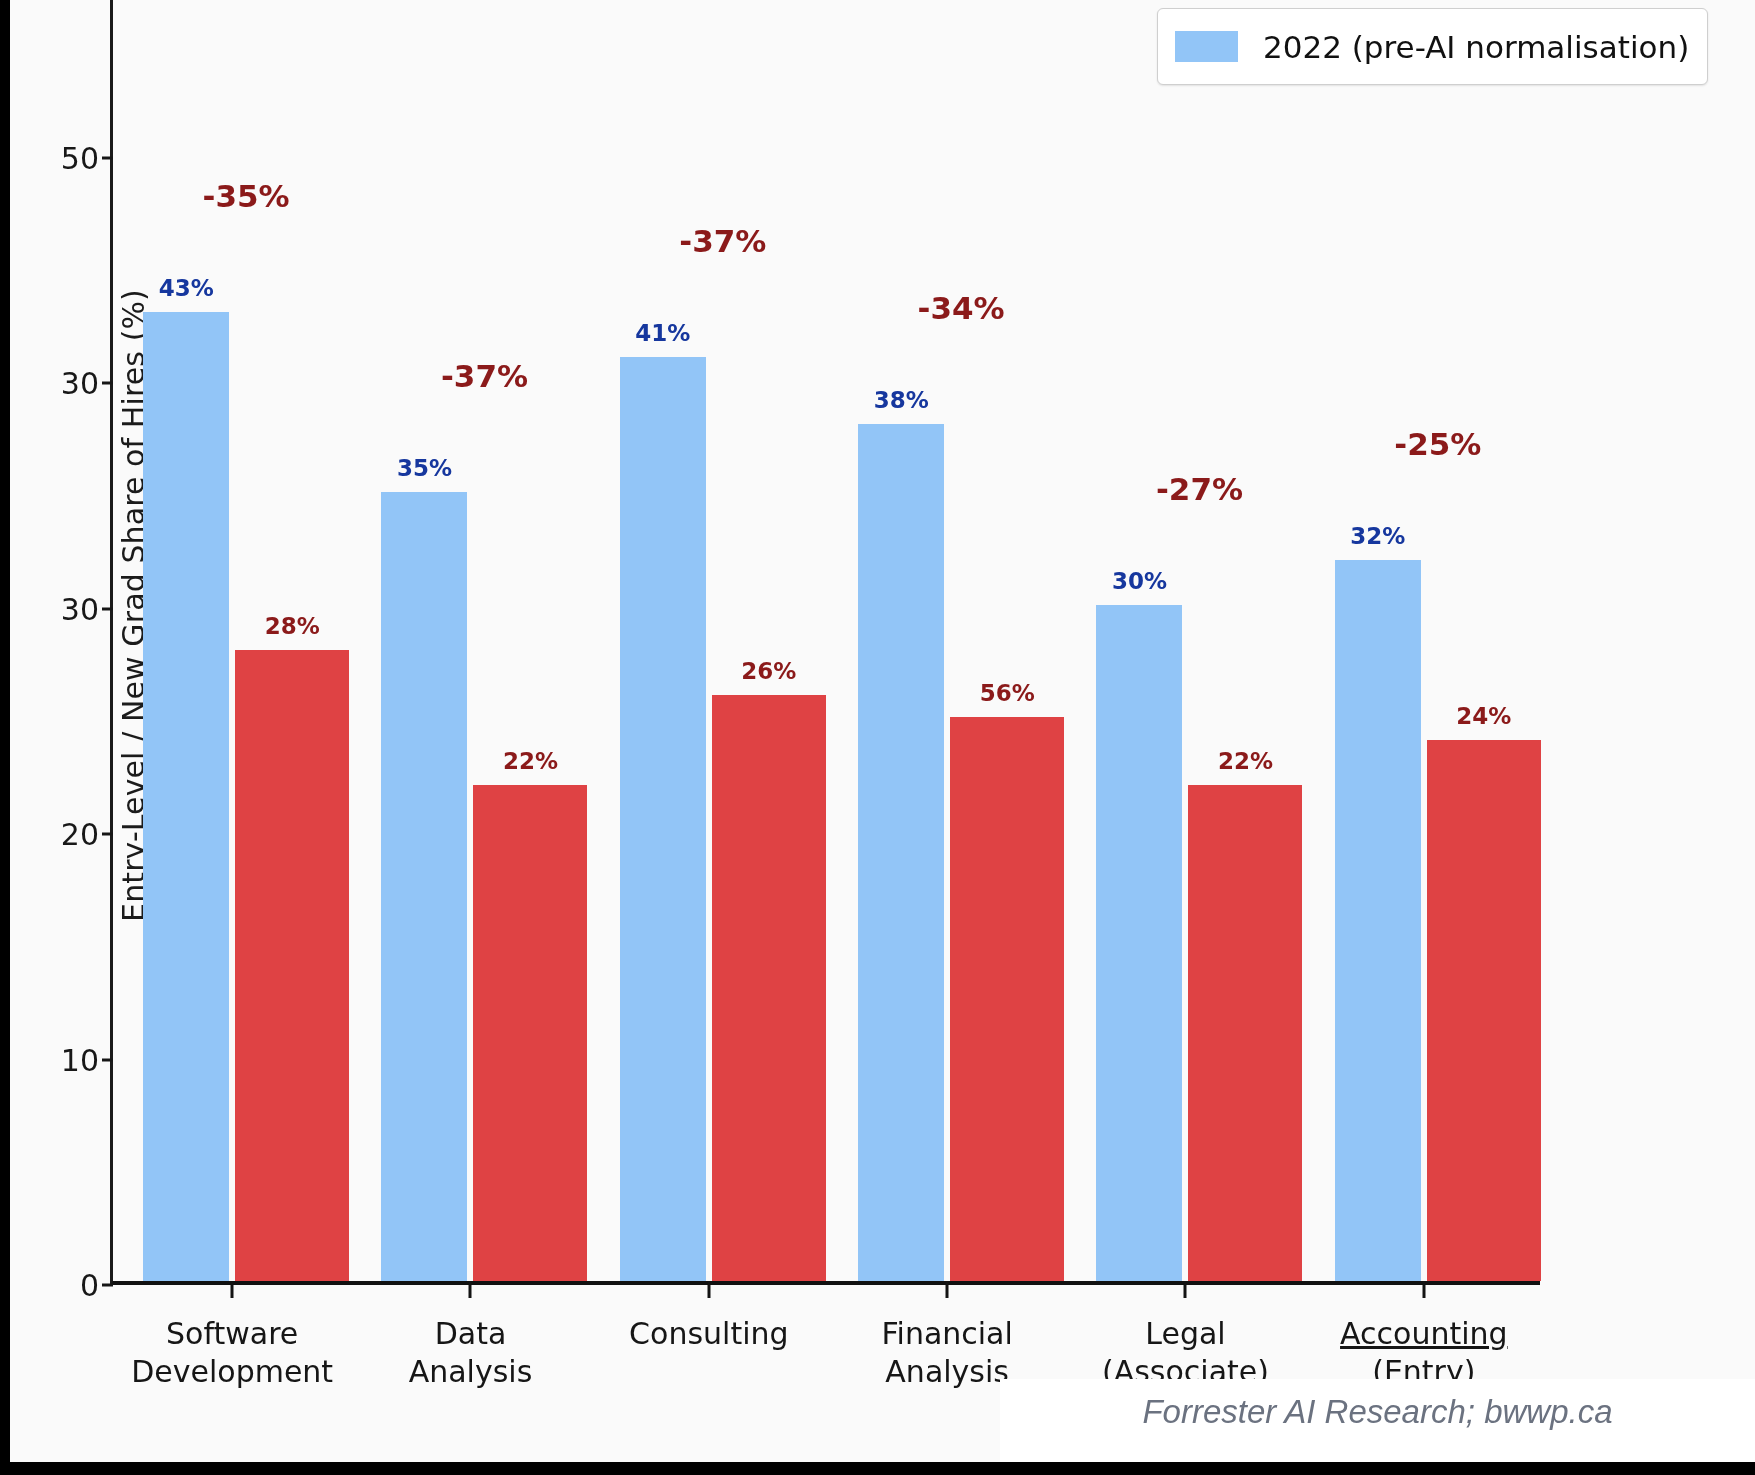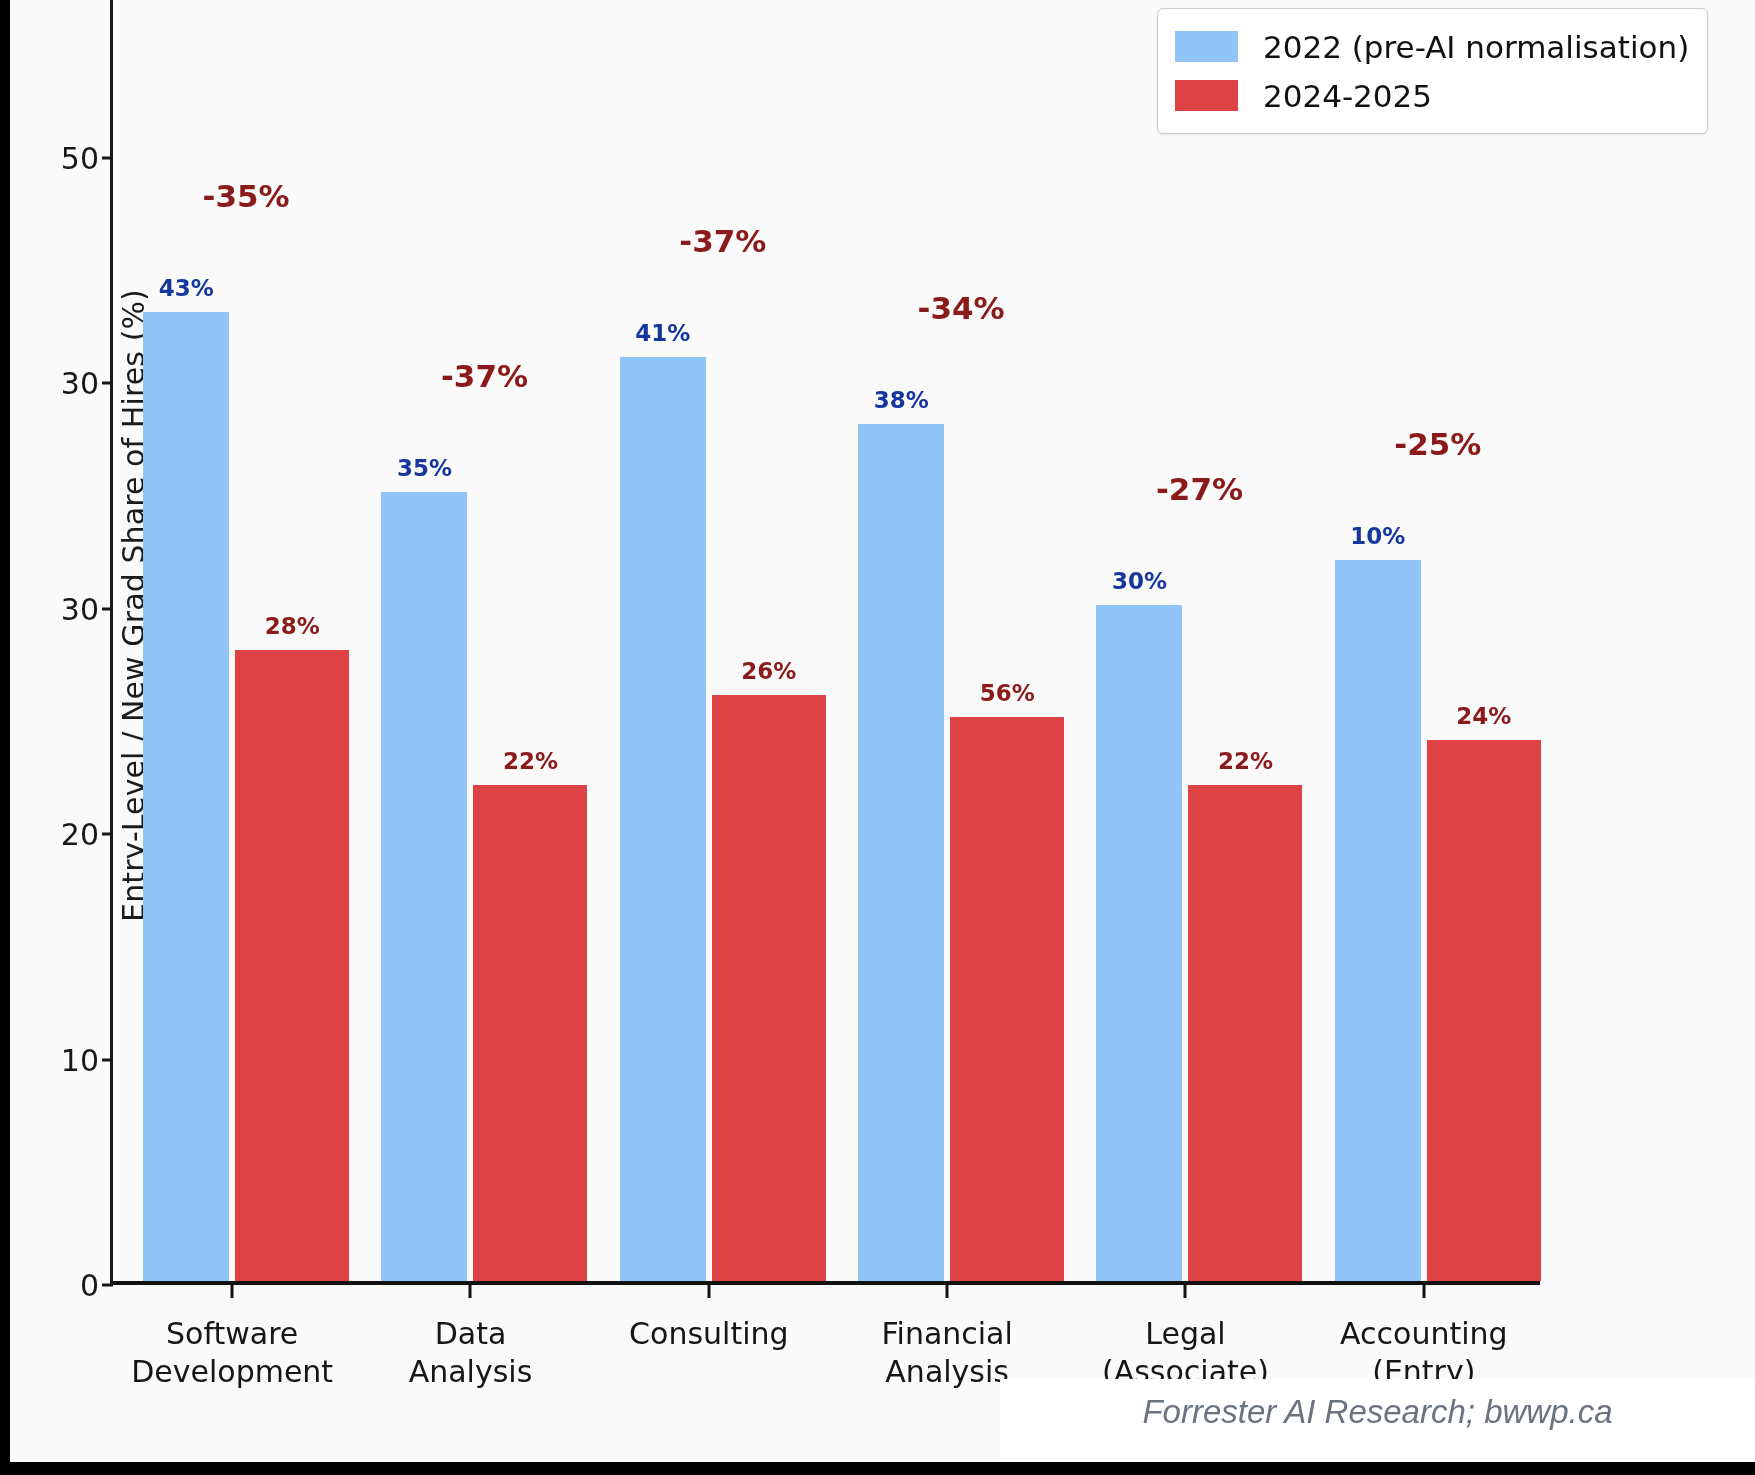--- a/index.html
+++ b/index.html
@@ -243,44 +243,40 @@
           </div>
           <div class="delta" style="bottom: 774.316px; left: 133.167px;">-27%</div>
           <div class="xtickmark" style="left: 119.167px;"></div>
           <div class="xlabel" style="left: 119.167px;">
             <div>Legal</div>
             <div>(Associate)</div>
           </div>
         </div>
         <div class="group" style="left: 1191.67px; width: 238.333px;">
           <div class="bar blue" style="width: 86px; height: 721.404px; left: 30.1667px;">
-            <span class="vlabel blue">10%</span>
+            <span class="vlabel blue">32%</span>
           </div>
           <div class="bar red" style="width: 86px; height: 541.053px; left: 122.167px;">
             <span class="vlabel red">24%</span>
           </div>
           <div class="delta" style="bottom: 819.404px; left: 133.167px;">-25%</div>
           <div class="xtickmark" style="left: 119.167px;"></div>
-          <div class="xlabel" style="left: 119.167px;">
+          <div class="xlabel" style="left: 119.167px; text-decoration: underline;">
             <div>Accounting</div>
             <div>(Entry)</div>
           </div>
         </div>
       </div>
 
   </div>
 
   <div id="legend">
     <div class="legend-row">
       <span class="swatch blue"></span>
       <span class="legend-text">2022 (pre-AI normalisation)</span>
     </div>
-    <div class="legend-row">
-      <span class="swatch red"></span>
-      <span class="legend-text">2024-2025</span>
-    </div>
   </div>
 
   <div id="footer-card">
     <span id="footer-text">Forrester AI Research; bwwp.ca</span>
   </div>
 
 </div>
 
 </body></html>

